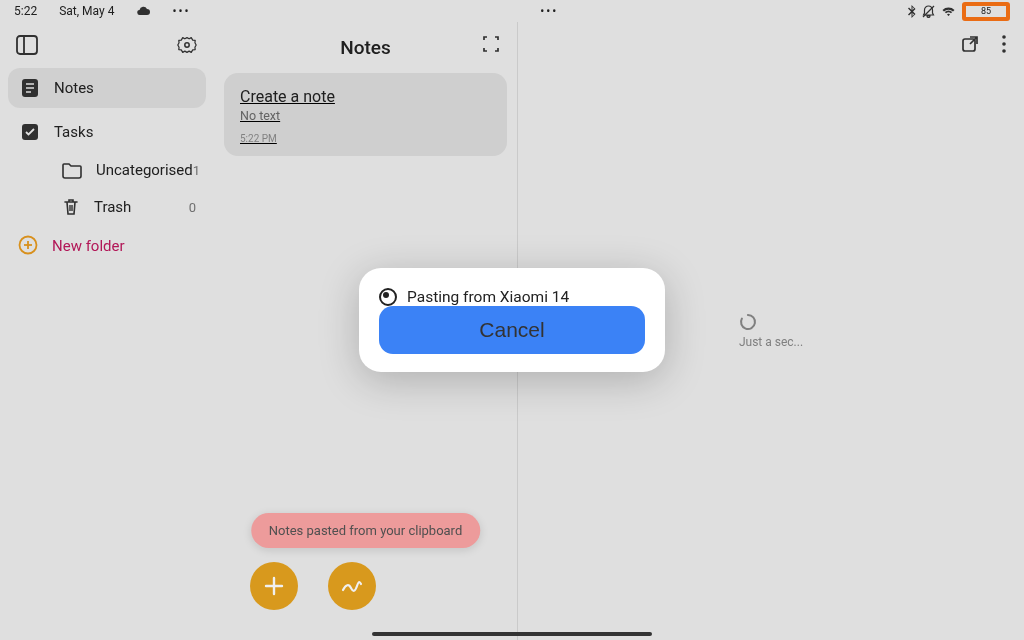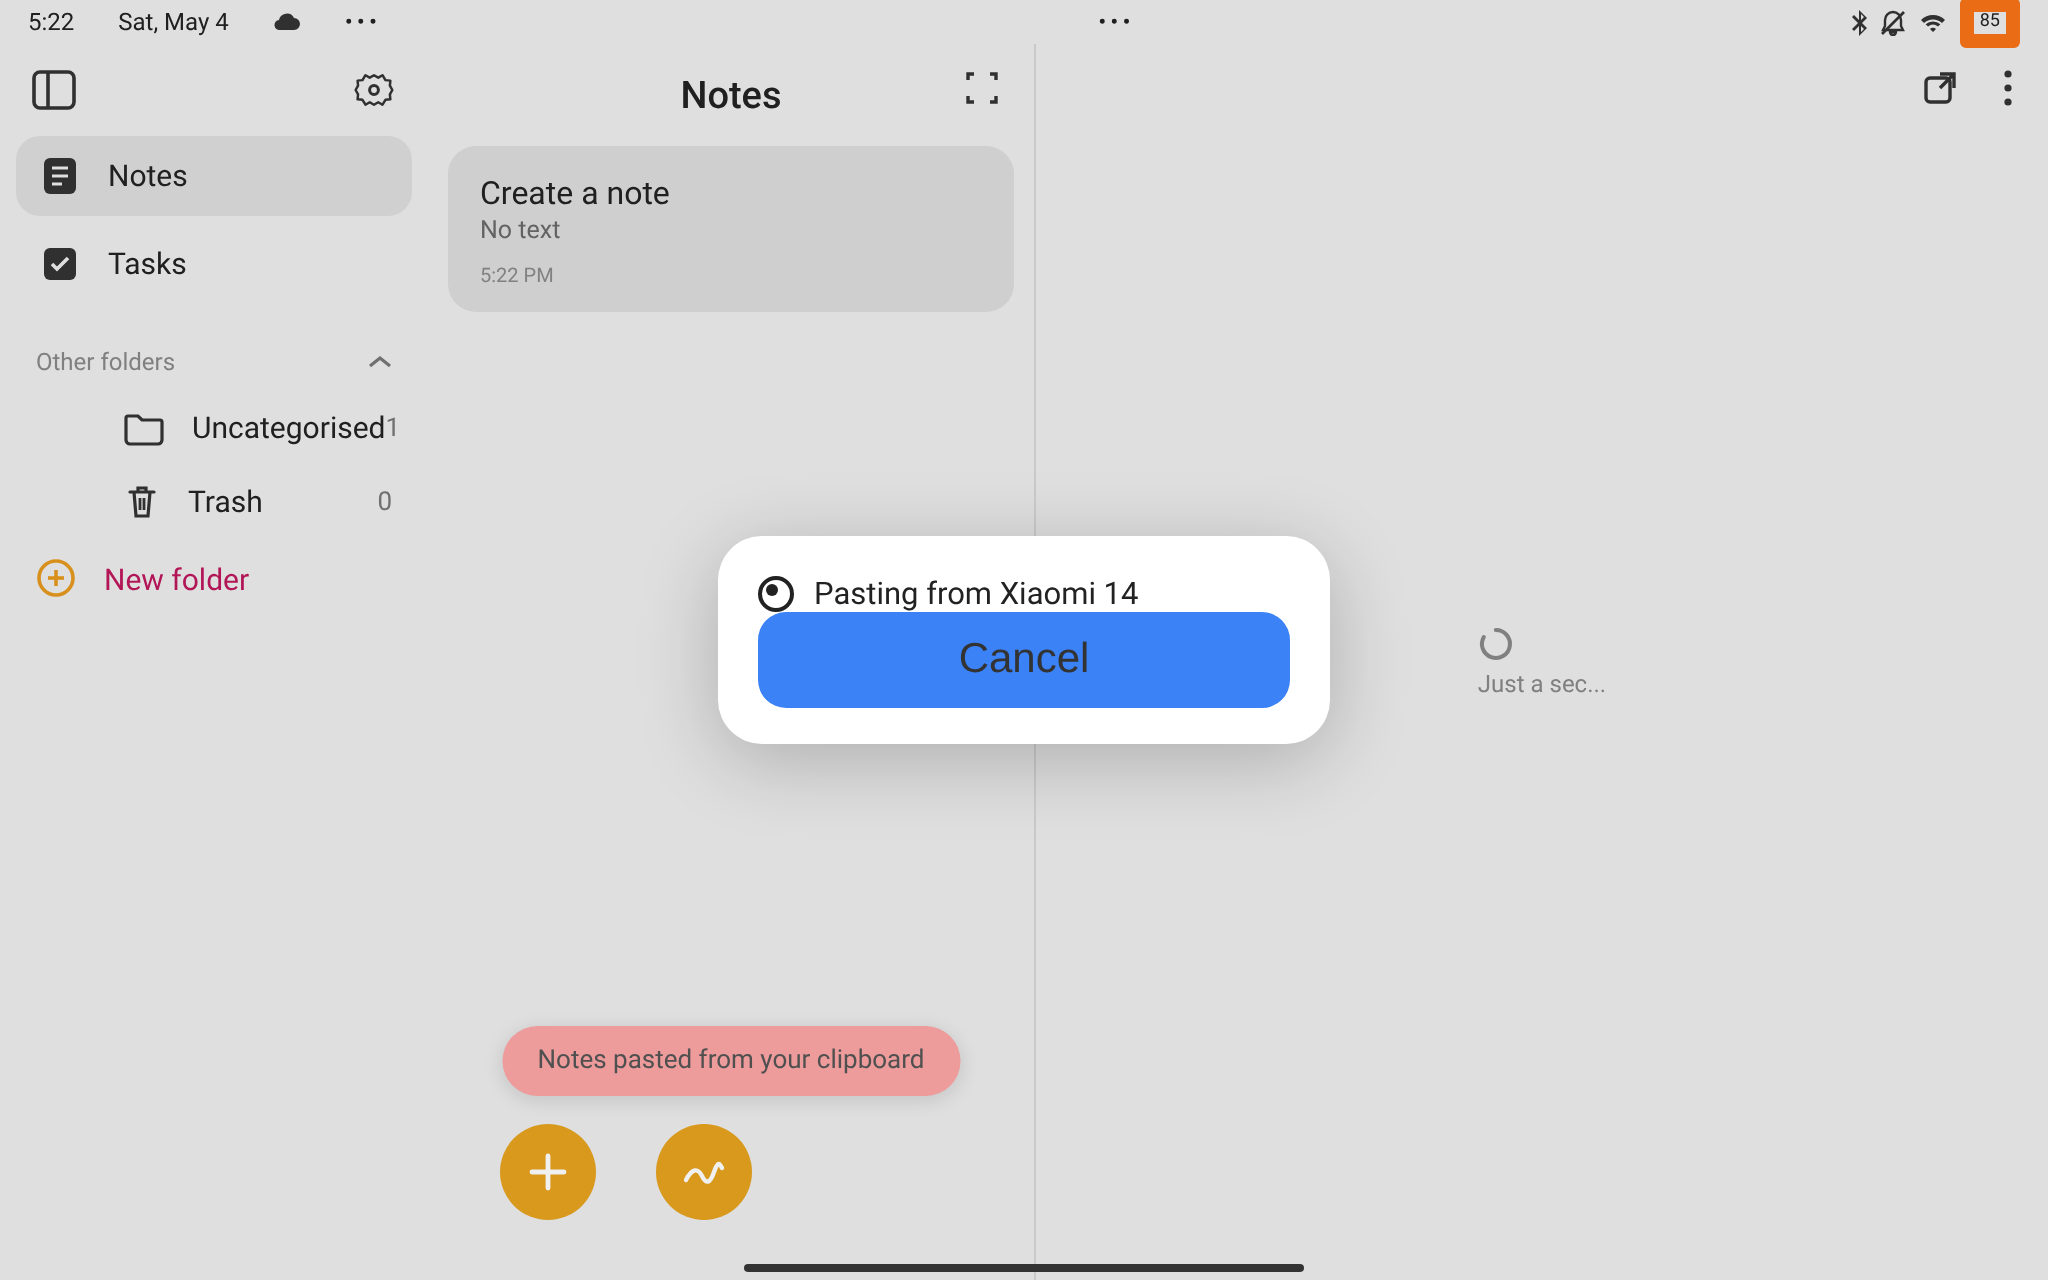--- a/index.html
+++ b/index.html
@@ -7,21 +7,21 @@
   .app { position: relative; width: 1024px; height: 640px; background: #ededed; }
   .scrim { position: absolute; inset: 0; background: rgba(0,0,0,0.06); pointer-events: none; }
 
   
   .statusbar { height: 22px; display: flex; align-items: center; padding: 0 14px; font-size: 12px; color: #222; justify-content: space-between; }
   .status-left { display: flex; align-items: center; gap: 22px; }
   .status-center { flex:1; display:flex; justify-content:center; }
   .status-right { display: flex; align-items: center; gap: 6px; }
   .status-dots, .center-dots { letter-spacing: 2px; }
   .battery { display:inline-flex; align-items:center; gap:2px; }
-  .battery-box { border:7px solid #f97316; border-radius:3px; padding:0 3px; font-size:9px; line-height:11px; }
+  .battery-box { border:4px solid #f97316; border-radius:3px; padding:0 15px; font-size:9px; line-height:11px; }
 
   
   .main { display: flex; height: 618px; }
   .sidebar { width: 214px; padding: 6px 6px 0 6px; border-right: 0; }
   .middle { width: 304px; padding: 6px 10px 0 10px; position: relative; border-right: 1px solid #d7d7d7; }
   .detail { flex: 1; position: relative; }
 
   
   .side-top { display:flex; justify-content:space-between; align-items:center; padding: 6px 10px 12px 10px; }
   .icon { display:inline-flex; align-items:center; justify-content:center; }
@@ -35,21 +35,21 @@
   .folderitem { display:flex; align-items:center; justify-content:space-between; padding:9px 12px; font-size:15px; color:#222; }
   .folderitem .left { display:flex; align-items:center; gap:14px;margin-left:44px; }
   .count { color:#777; font-size:13px; }
   .newfolder { display:flex; align-items:flex-end; gap:14px; padding:9px 12px; font-size:15px; color:#be185d; }
 
   
   .mid-top { display:flex; justify-content:center; align-items:center; padding: 8px 8px 14px 8px; position:relative; }
   .mid-title { font-size:19px; color:#222; font-weight:500; }
   .scan-icon { position:absolute; right:6px; top:6px; }
 
-  .notecard { background:#dcdcdc; border-radius:14px; padding:14px 16px 12px 16px; }
+  .notecard { background:#dcdcdc; border-radius:14px; padding:14px 16px 12px 16px;text-decoration:underline; }
   .note-title { font-size:16px; color:#222; margin-bottom:2px; }
   .note-sub { font-size:12.5px; color:#6a6a6a; margin-bottom:10px; }
   .note-time { font-size:10px; color:#8a8a8a; }
 
   .fab-row { position:absolute; bottom:30px; left:50%; transform:translateX(-116px); display:flex; gap:30px; }
   .fab { width:48px; height:48px; border-radius:50%; background:#e6a31f; display:flex; align-items:center; justify-content:center; color:#fff; font-size:26px; }
 
   .toast { position:absolute; bottom:92px; left:50%; transform:translateX(-50%); background:#fca5a5; color:#555; font-size:13px; padding:10px 18px; border-radius:18px; box-shadow:0 2px 10px rgba(0,0,0,0.12); white-space:nowrap; }
 
   
@@ -146,28 +146,20 @@
           <span class="box">
             <svg width="18" height="18" viewBox="0 0 18 18">
                 <rect x="1" y="1" width="16" height="16" rx="3" fill="#333"></rect>
                 <path d="M5 9l2.5 2.5L13 6" stroke="#ededed" stroke-width="1.8" fill="none"></path>
               </svg>
           </span>
           <span>Tasks</span>
         </div>
       </div>
 
-      <div class="section-label">
-        <span>Other folders</span>
-        <span class="icon">
-          <svg width="12" height="8" viewBox="0 0 12 8">
-              <path d="M1 6l5-4 5 4" stroke="#777" stroke-width="1.6" fill="none"></path>
-            </svg>
-        </span>
-      </div>
 
       <div class="folderitem">
         <span class="left">
           <span class="icon">
             <svg width="20" height="17" viewBox="0 0 20 17">
                 <path d="M2 2h5l2 2h9a1 1 0 011 1v9a2 2 0 01-2 2H3a2 2 0 01-2-2V3a1 1 0 011-1z" fill="none" stroke="#333" stroke-width="1.6"></path>
               </svg>
           </span>
           <span>Uncategorised</span>
         </span>

